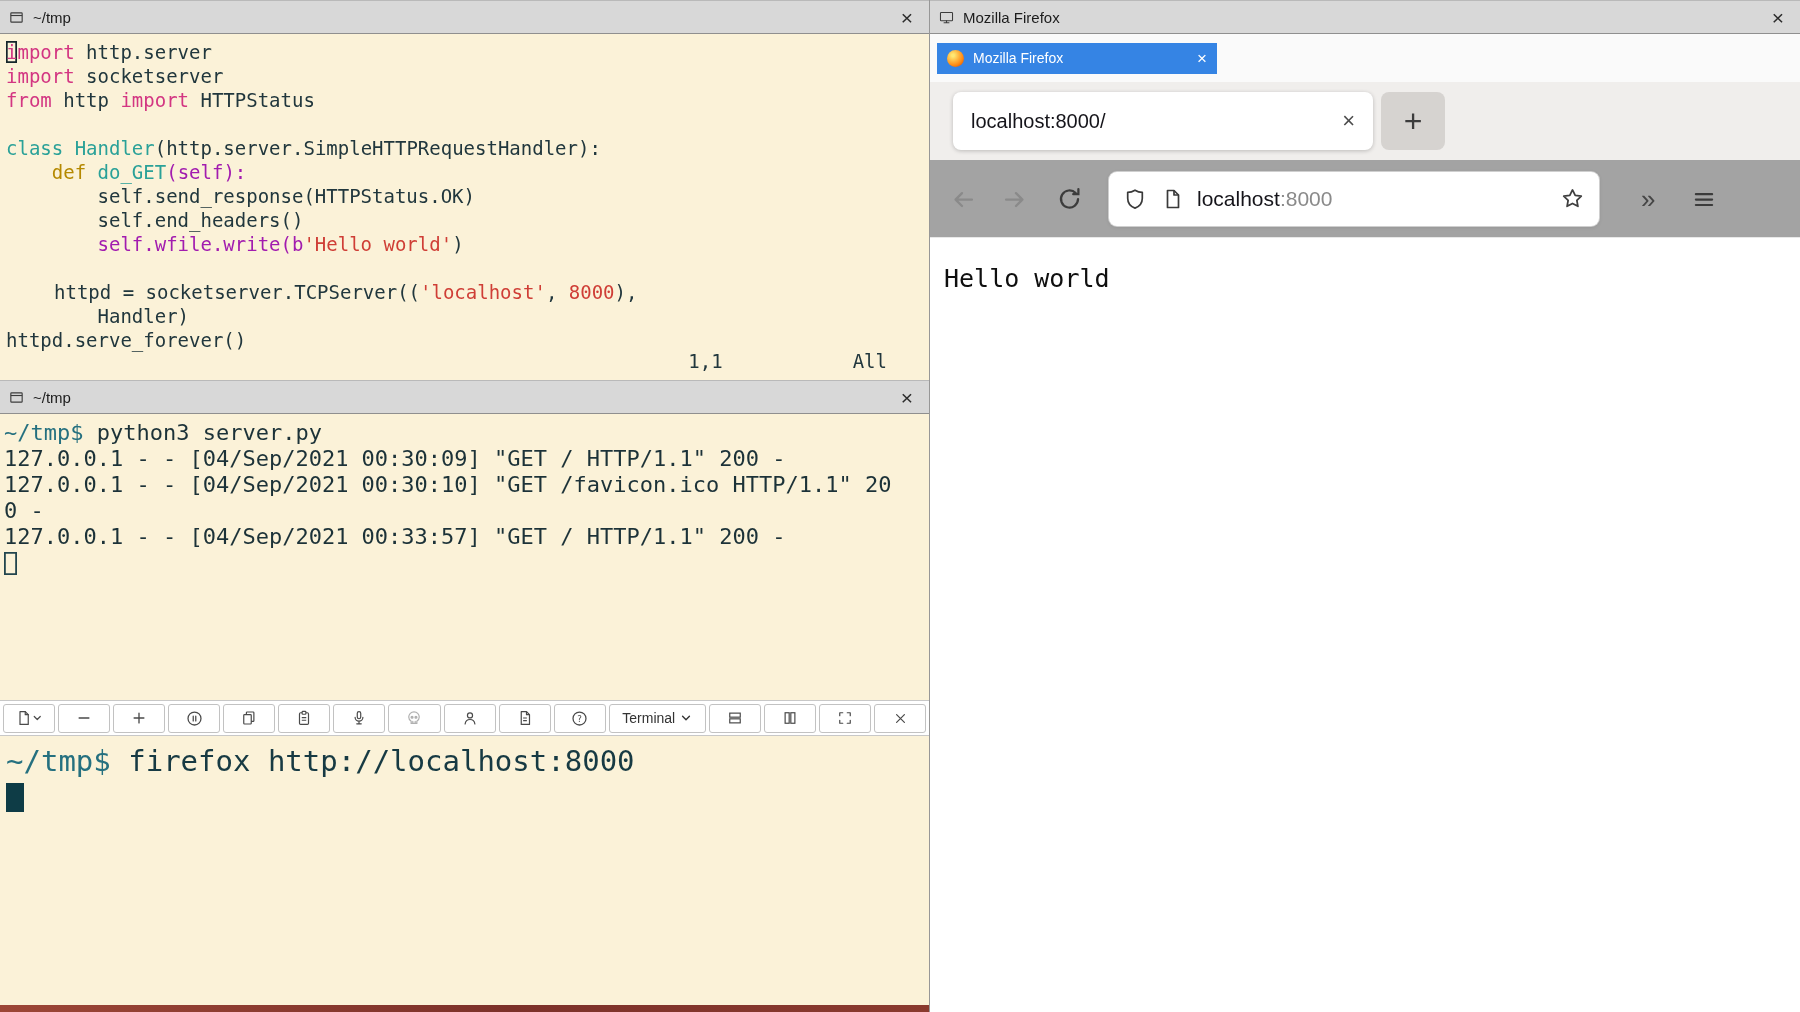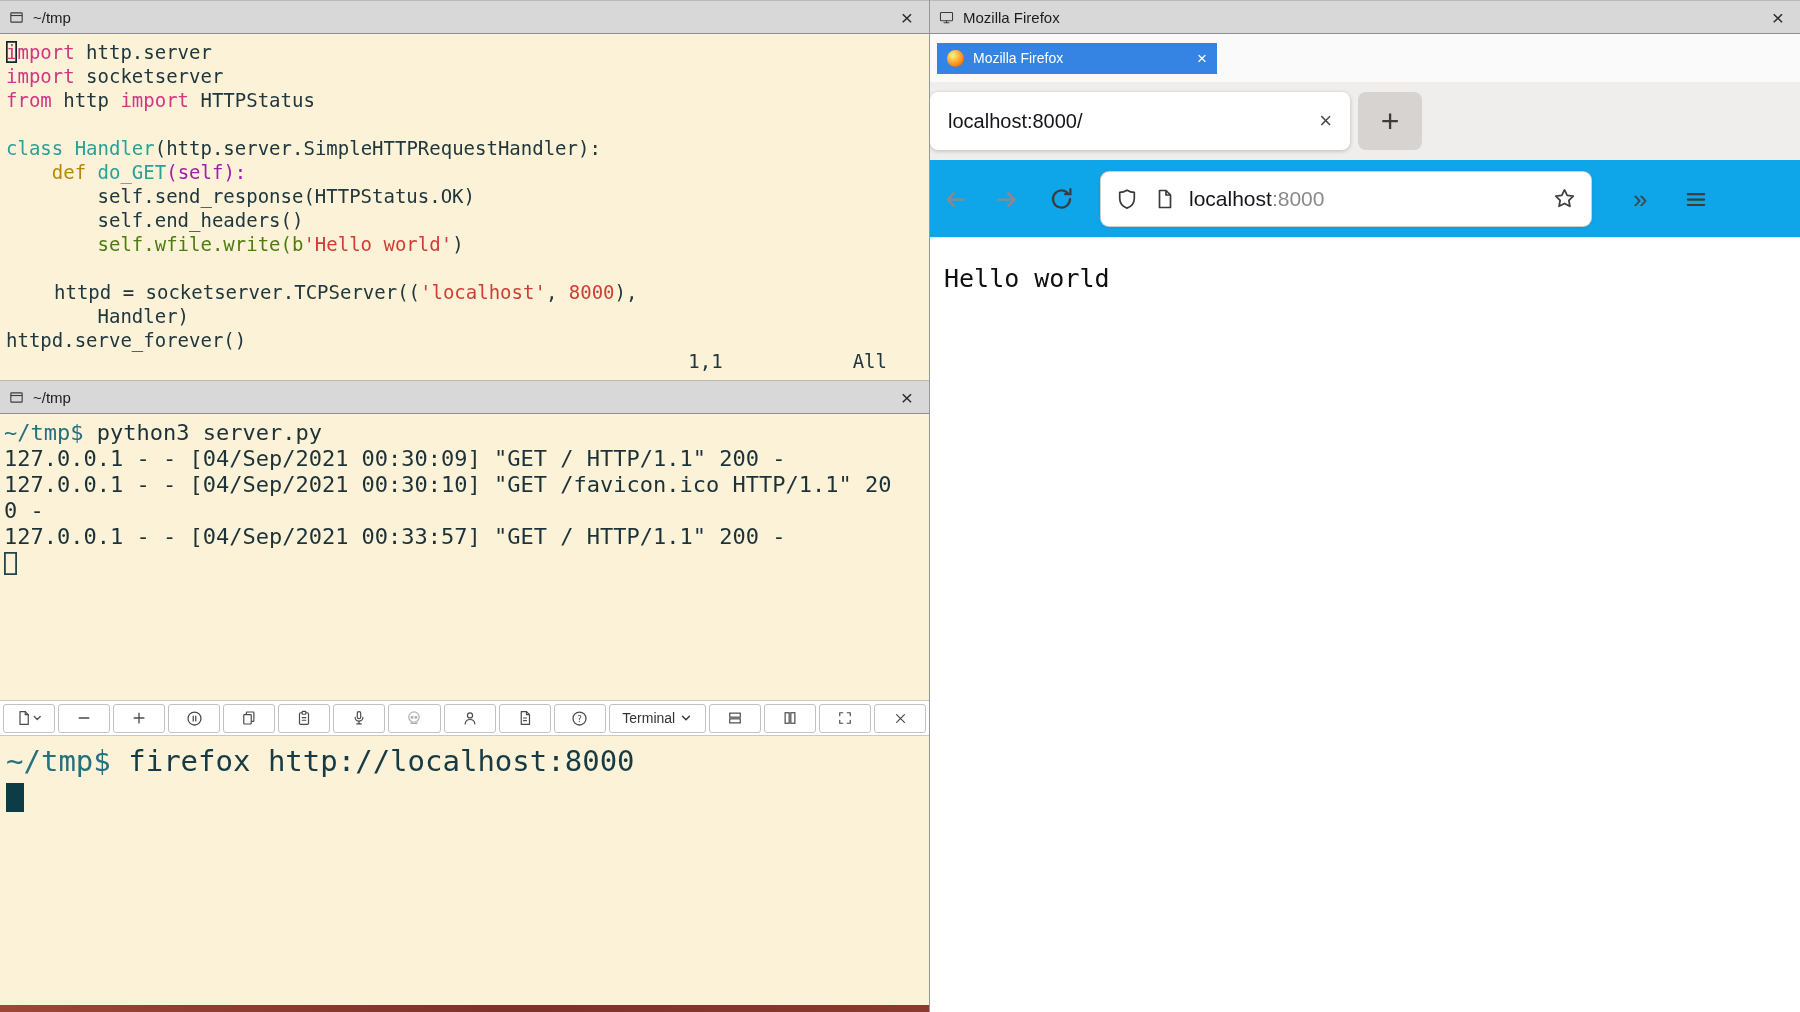--- a/index.html
+++ b/index.html
@@ -29,25 +29,25 @@
   .tbtn svg{display:block;flex:none}
   .tbtn.term{flex:1.9;font-size:14px;color:#333}
   .tbtn.skull{color:#b0b0b0}
 
   
   .right{flex:1;display:flex;flex-direction:column;background:#fff}
   .wm-row{height:48px;flex:none;background:#fafafa;display:flex;align-items:center;padding-left:7px}
   .wm-tab{width:280px;height:31px;background:#3584e4;color:#fff;display:flex;align-items:center;gap:9px;padding:0 10px;font-size:14px}
   .wm-tab .xclose{color:#fff;font-size:17px}
   .ff-logo{width:17px;height:17px;border-radius:50%;background:radial-gradient(circle at 35% 32%,#ffe873 8%,#ffb43c 38%,#ff8a14 62%,#e25b04 85%);flex:none}
-  .tabstrip{height:78px;flex:none;background:#f0eeec;display:flex;align-items:center;padding:0 0;gap:8px}
+  .tabstrip{height:78px;flex:none;background:#f0eeec;display:flex;align-items:center;padding:0 23px;gap:8px}
   .tab{width:420px;height:58px;background:#fff;border-radius:8px;box-shadow:0 1px 4px rgba(0,0,0,.22);display:flex;align-items:center;padding:0 18px;font-size:20px;color:#15141a}
   .tab .xclose{font-size:22px;color:#4c4c4c}
   .newtab{width:64px;height:58px;background:#d6d3d0;border-radius:8px;display:flex;align-items:center;justify-content:center;font-size:32px;font-weight:300;color:#3c3c3c}
-  .navbar{height:78px;flex:none;background:#0ea5e9;display:flex;align-items:center;padding-left:10px;border-bottom:1px solid #e8e8e8}
+  .navbar{height:78px;flex:none;background:#a3a3a3;display:flex;align-items:center;padding-left:18px;border-bottom:1px solid #e8e8e8}
   .navbtn{display:flex;margin-right:26px;color:#8a8a8a}
   .navbtn.reload{color:#3c3c3c}
   .urlbar{width:490px;height:54px;background:#fff;border-radius:8px;box-shadow:0 0 0 1px #cfcfcf,0 1px 4px rgba(0,0,0,.12);display:flex;align-items:center;padding:0 14px;gap:13px;color:#3a3a3a}
   .url-text{font-size:21px;color:#15141a;white-space:nowrap}
   .url-port{color:#8a8a8a}
   .star{margin-left:auto;display:flex;color:#3f3f3f}
   .overflow{font-size:26px;color:#454545;margin-left:42px;line-height:1}
   .menubtn{display:flex;color:#3c3c3c;margin-left:36px;margin-right:22px}
   .content{flex:1;padding:26px 0 0 14px;font:25px "DejaVu Sans Mono",monospace;color:#0f0f0f}
 </style>
@@ -70,21 +70,21 @@
     <div class="editor-body">
       <div>
           <div class="cline"><span class="cursor-outline" style="color: rgb(211, 54, 130);">i</span><span style="color: rgb(211, 54, 130);">mport</span><span style="color: rgb(33, 55, 61);"> http.server</span></div>
           <div class="cline"><span style="color: rgb(211, 54, 130);">import</span><span style="color: rgb(33, 55, 61);"> socketserver</span></div>
           <div class="cline"><span style="color: rgb(211, 54, 130);">from</span><span style="color: rgb(33, 55, 61);"> http </span><span style="color: rgb(211, 54, 130);">import</span><span style="color: rgb(33, 55, 61);"> HTTPStatus</span></div>
           <div class="cline">&nbsp;</div>
           <div class="cline"><span style="color: rgb(42, 161, 152);">class</span><span style="color: rgb(33, 55, 61);"> </span><span style="color: rgb(42, 161, 152);">Handler</span><span style="color: rgb(33, 55, 61);">(http.server.SimpleHTTPRequestHandler):</span></div>
           <div class="cline"><span style="color: rgb(33, 55, 61);">    </span><span style="color: rgb(181, 137, 0);">def</span><span style="color: rgb(33, 55, 61);"> </span><span style="color: rgb(42, 161, 152);">do_GET</span><span style="color: #a21caf;">(self):</span></div>
           <div class="cline"><span style="color: rgb(33, 55, 61);">        self.send_response(HTTPStatus.OK)</span></div>
           <div class="cline"><span style="color: rgb(33, 55, 61);">        self.end_headers()</span></div>
-          <div class="cline"><span style="color: #4d7c0f;">        self.wfile.write(b</span><span style="color: rgb(207, 62, 54);">'Hello world'</span><span style="color: rgb(33, 55, 61);">)</span></div>
+          <div class="cline"><span style="color: #a21caf;">        self.wfile.write(b</span><span style="color: rgb(207, 62, 54);">'Hello world'</span><span style="color: rgb(33, 55, 61);">)</span></div>
           <div class="cline">&nbsp;</div>
           <div class="cline"><span style="color: rgb(33, 55, 61); margin-left: 48px;">httpd = socketserver.TCPServer((</span><span style="color: rgb(207, 62, 54);">'localhost'</span><span style="color: rgb(33, 55, 61);">, </span><span style="color: rgb(207, 62, 54);">8000</span><span style="color: rgb(33, 55, 61);">),</span></div>
           <div class="cline"><span style="color: rgb(33, 55, 61);">        Handler)</span></div>
           <div class="cline"><span style="color: rgb(33, 55, 61);">httpd.serve_forever()</span></div>
         </div>
       <div class="vim-status">
         <span>1,1</span>
         <span>All</span>
       </div>
     </div>

